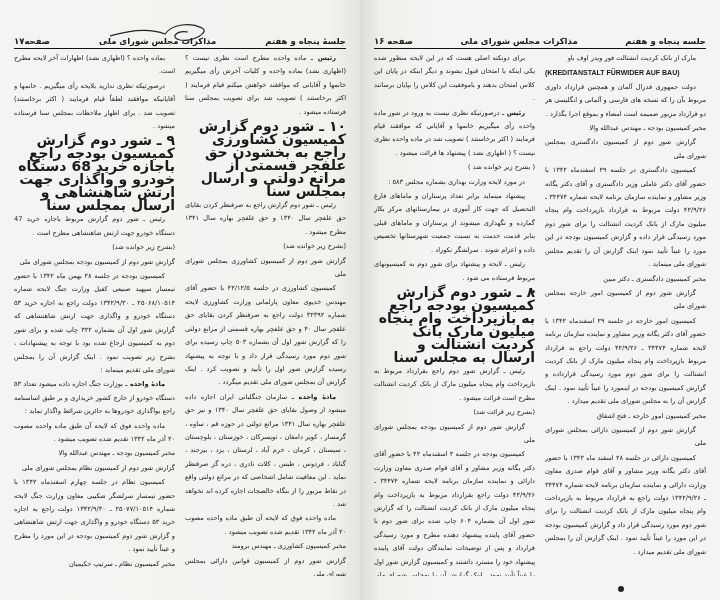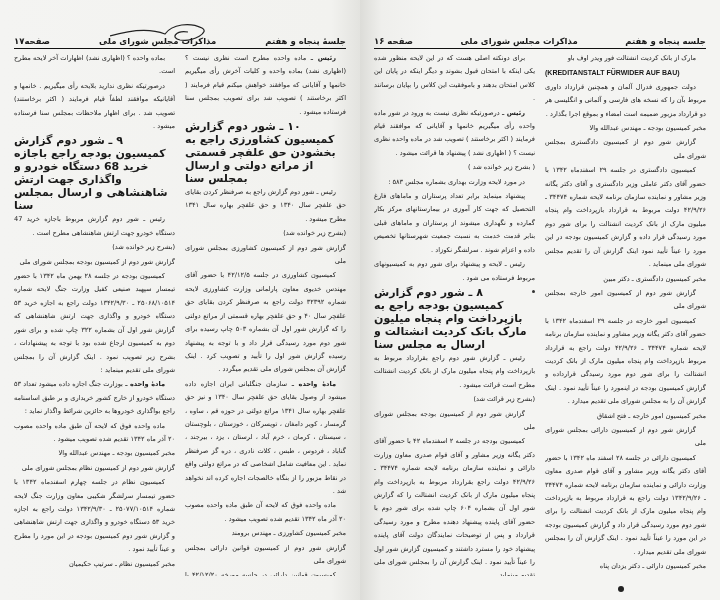--- a/index.html
+++ b/index.html
@@ -27,21 +27,21 @@
     position:absolute; left:110px; top:20px; width:110px; height:24px;
   }
   .cols {
     position:absolute; top:52px; left:14px; right:14px; bottom:24px;
     display:flex; flex-direction:row-reverse; gap:10px; direction:rtl;
   }
   .col { flex:1; font-size:6.6px; line-height:13.4px; text-align:justify; overflow:hidden; }
   .col p { margin:0 0 1px 0; }
   .ind { text-indent:10px; }
   .ctr { }
-  .hdg { font-weight:bold; font-size:11px; line-height:13px; text-align:left; margin:2px 0; }
+  .hdg { font-weight:bold; font-size:14px; line-height:13px; text-align:right; margin:2px 0; }
   .b { font-weight:bold; }
   .latin { direction:ltr; font-family:Liberation Sans, sans-serif; font-weight:bold; font-size:7px; text-align:left; }
   .dot { position:absolute; width:6px; height:6px; border-radius:50%; background:#222; }
   .bullet { position:absolute; width:3px; height:3px; border-radius:50%; background:#333; }
 </style>
 </head>
 <body>
 
 <div class="spread">
 
@@ -113,20 +113,19 @@
           <p class="ind"><span>دولت جمهوری فدرال آلمان و همچنین قرارداد داوری مربوط بآن را که نسخه های فارسی و آلمانی و انگلیسی هر دو قرارداد مزبور ضمیمه است امضاء و بموقع اجرا بگذارد .</span></p>
           <p class="ctr"><span>مخبر کمیسیون بودجه ـ مهندس عبدالله والا</span></p>
           <p class="ind"><span>گزارش شور دوم از کمیسیون دادگستری بمجلس شورای ملی</span></p>
           <p class="ind"><span>کمیسیون دادگستری در جلسه ۲۹ اسفندماه ۱۳۴۲ با حضور آقای دکتر عاملی وزیر دادگستری و آقای دکتر یگانه وزیر مشاور و نماینده سازمان برنامه لایحه شماره ۳۴۴۷۴ ـ ۴۲/۹/۲۶ دولت مربوط به قرارداد بازپرداخت وام پنجاه میلیون مارک از بانک کردیت انشتالت را برای شور دوم مورد رسیدگی قرار داده و گزارش کمیسیون بودجه در این مورد را عیناً تأیید نمود اینک گزارش آن را تقدیم مجلس شورای ملی مینماید .</span></p>
           <p class="ctr"><span>مخبر کمیسیون دادگستری ـ دکتر مبین</span></p>
           <p class="ind"><span>گزارش شور دوم از کمیسیون امور خارجه بمجلس شورای ملی</span></p>
           <p class="ind"><span>کمیسیون امور خارجه در جلسه ۲۹ اسفندماه ۱۳۴۲ با حضور آقای دکتر یگانه وزیر مشاور و نماینده سازمان برنامه لایحه شماره ۳۴۴۷۴ ـ ۴۲/۹/۲۶ دولت راجع به قرارداد مربوط بازپرداخت وام پنجاه میلیون مارک از بانک کردیت انشتالت را برای شور دوم مورد رسیدگی قرارداده و گزارش کمیسیون بودجه در اینمورد را عیناً تأیید نمود . اینک گزارش آن را به مجلس شورای ملی تقدیم میدارد .</span></p>
           <p class="ctr"><span>مخبر کمیسیون امور خارجه ـ فتح اشقاق</span></p>
           <p class="ind"><span>گزارش شور دوم از کمیسیون دارائی بمجلس شورای ملی</span></p>
           <p class="ind"><span>کمیسیون دارائی در جلسه ۲۸ اسفند ماه ۱۳۴۲ با حضور آقای دکتر یگانه وزیر مشاور و آقای قوام صدری معاون وزارت دارائی و نماینده سازمان برنامه لایحه شماره ۳۴۴۷۴ ـ ۱۳۴۲/۹/۲۶ دولت راجع به قرارداد مربوط به بازپرداخت وام پنجاه میلیون مارک از بانک کردیت انشتالت را برای شور دوم مورد رسیدگی قرار داد و گزارش کمیسیون بودجه در این مورد را عیناً تأیید نمود . اینک گزارش آن را بمجلس شورای ملی تقدیم میدارد .</span></p>
-          <p class="ctr"><span>مخبر کمیسیون دارائی ـ دکتر یزدان پناه</span></p>
           <p class="ind"> </p>
         </div>
     </div>
     <span class="bullet" style="left:172px;top:290px"></span>
     <span class="dot" style="left:258px;top:586px"></span>
   </div>
 </div>
 
 </body></html>

